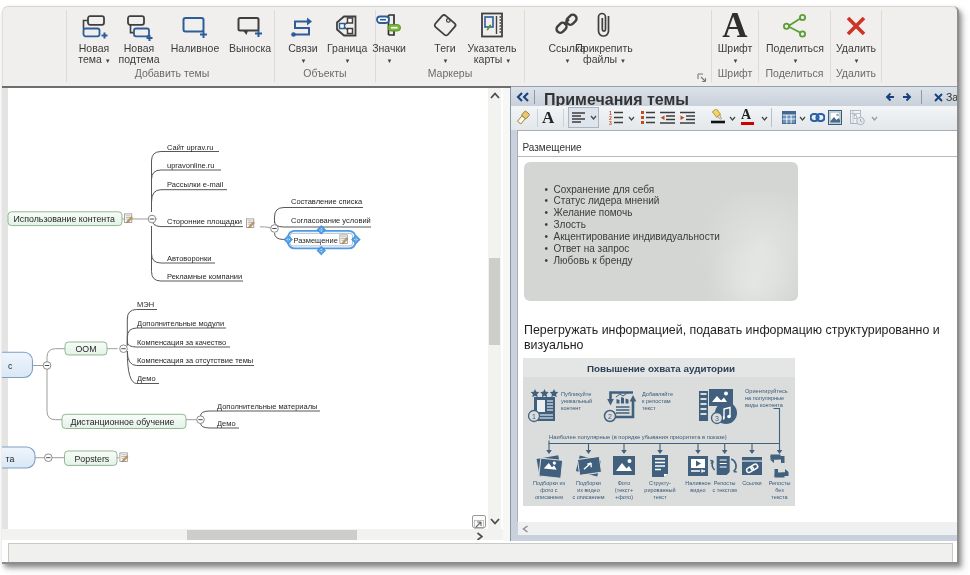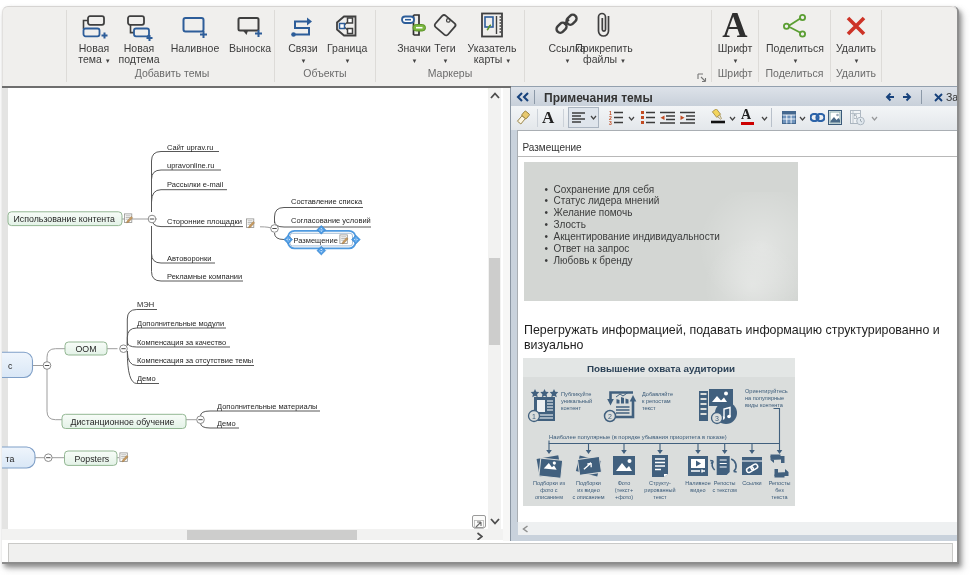--- a/index.html
+++ b/index.html
@@ -106,21 +106,21 @@
       <svg class="ricon" width="24" height="26" viewBox="0 0 24 26" style="margin-top:7px">
         <path d="M9 2.5 H20.5 V21.5 H9 L2 15.5 V8.5 Z" fill="none" stroke="#3f3f3f" stroke-width="1.8"></path>
         <path d="M8 12 L14 7 M8 12 L14 17" stroke="#3f3f3f" stroke-width="1.2"></path>
         <rect x="4.5" y="9.5" width="5" height="5" fill="#fff" stroke="#2d5d99" stroke-width="1.5"></rect>
         <rect x="12.5" y="4" width="5" height="5" fill="#fff" stroke="#3f3f3f" stroke-width="1.5"></rect>
         <rect x="12.5" y="14.5" width="5" height="5" fill="#fff" stroke="#3f3f3f" stroke-width="1.5"></rect>
       </svg>
       <div class="rtext">Граница<br><span class="da">▼</span></div>
     </div>
 
-    <div class="rbtn" style="left:387px;width:48px;">
+    <div class="rbtn" style="left:362px;width:48px;">
       <svg class="ricon" width="26" height="26" viewBox="0 0 26 26" style="margin-top:6px">
         <path d="M12.5 2 H18 V22 H12.5 M12.5 2 v20" fill="none" stroke="#2f2f2f" stroke-width="1.7"></path>
         <rect x="1" y="3.5" width="12" height="6.5" rx="3.2" fill="#fff" stroke="#2d5d99" stroke-width="1.8"></rect>
         <path d="M4 6.7 h6" stroke="#2d5d99" stroke-width="1.6"></path>
         <rect x="12" y="11.5" width="12.5" height="6.5" rx="3.2" fill="#7ab63f" stroke="#5c9428" stroke-width="1"></rect>
         <path d="M15 14.7 h6.5" stroke="#fff" stroke-width="1.6"></path>
       </svg>
       <div class="rtext">Значки<br><span class="da">▼</span></div>
     </div>
 
@@ -369,21 +369,21 @@
         </svg>
     </div>
   </div>
   <div id="split"></div>
   <div id="panel">
     <div id="phead">
       <svg class="abs" style="left:5px;top:5px" width="13" height="10" viewBox="0 0 13 10">
           <path d="M6 1 L2 5 L6 9 M12 1 L8 5 L12 9" fill="none" stroke="#17427c" stroke-width="2.1"></path>
         </svg>
       <div class="abs" style="left:22.5px;top:3px;width:1px;height:14px;background:#8c99a8"></div>
-      <div class="abs" style="left:33px;top:4px;font-size:12px;font-weight:bold;color:#333;">Примечания темы</div>
+      <div class="abs" style="left:33px;top:4px;font-size:16px;font-weight:bold;color:#333;">Примечания темы</div>
       <svg class="abs" style="left:374px;top:5px" width="27" height="10" viewBox="0 0 27 10">
           <path d="M9 5 H2 M5.5 1.5 L2 5 L5.5 8.5 M18 5 h7 M21.5 1.5 L25 5 L21.5 8.5" fill="none" stroke="#17427c" stroke-width="1.9"></path>
         </svg>
       <div class="abs" style="left:409.5px;top:3px;width:1px;height:14px;background:#8c99a8"></div>
       <svg class="abs" style="left:423px;top:5.5px" width="9" height="9" viewBox="0 0 9 9">
           <path d="M1 1 L8 8 M8 1 L1 8" stroke="#17427c" stroke-width="1.9"></path>
         </svg>
       <div class="abs" style="left:435px;top:4px;font-size:10.5px;color:#333;">Зак</div>
     </div>
     <div id="ptool">
@@ -469,21 +469,21 @@
           <circle cx="10.5" cy="11" r="3.8" fill="#dce6ee" stroke="#7a8a9a"></circle>
           <path d="M10.5 9 v2 l1.5 1" stroke="#567" stroke-width="0.9" fill="none"></path>
         </svg>
       <svg class="abs" style="left:360px;top:10px" width="7" height="5" viewBox="0 0 7 5" opacity="0.5">
           <path d="M1 1 L3.5 4 L6 1" fill="none" stroke="#444" stroke-width="1.2"></path>
         </svg>
     </div>
     <div id="pcontent">
       <div class="abs" style="left:4.5px;top:10.5px;font-size:10px;color:#333;">Размещение</div>
       <div class="abs" style="left:0;top:25px;width:439px;height:1px;background:#b8b8b8"></div>
-      <div id="img1" class="abs" style="left:5.5px;top:30.5px;width:274px;height:139px;background:#d3d6d3;overflow:hidden;">
+      <div id="img1" class="abs" style="left:5.5px;top:30.5px;width:274px;height:139px;background:#d3d6d3;overflow:hidden;border-radius:6px;">
         <div class="abs" style="left:160px;top:30px;width:120px;height:120px;background:radial-gradient(circle at 65% 45%, rgba(255,255,255,.34), rgba(255,255,255,0) 62%);"></div>
         <div class="abs" style="left:165px;top:75px;width:115px;height:75px;background:radial-gradient(circle at 55% 65%, rgba(255,255,255,.3), rgba(255,255,255,0) 60%);"></div>
         <div class="abs" style="left:21px;top:22px;font-size:10px;line-height:11.9px;color:#3b3c3c;">
           <div>•&nbsp; Сохранение для себя</div>
           <div>•&nbsp; Статус лидера мнений</div>
           <div>•&nbsp; Желание помочь</div>
           <div>•&nbsp; Злость</div>
           <div>•&nbsp; Акцентирование индивидуальности</div>
           <div>•&nbsp; Ответ на запрос</div>
           <div>•&nbsp; Любовь к бренду</div>

